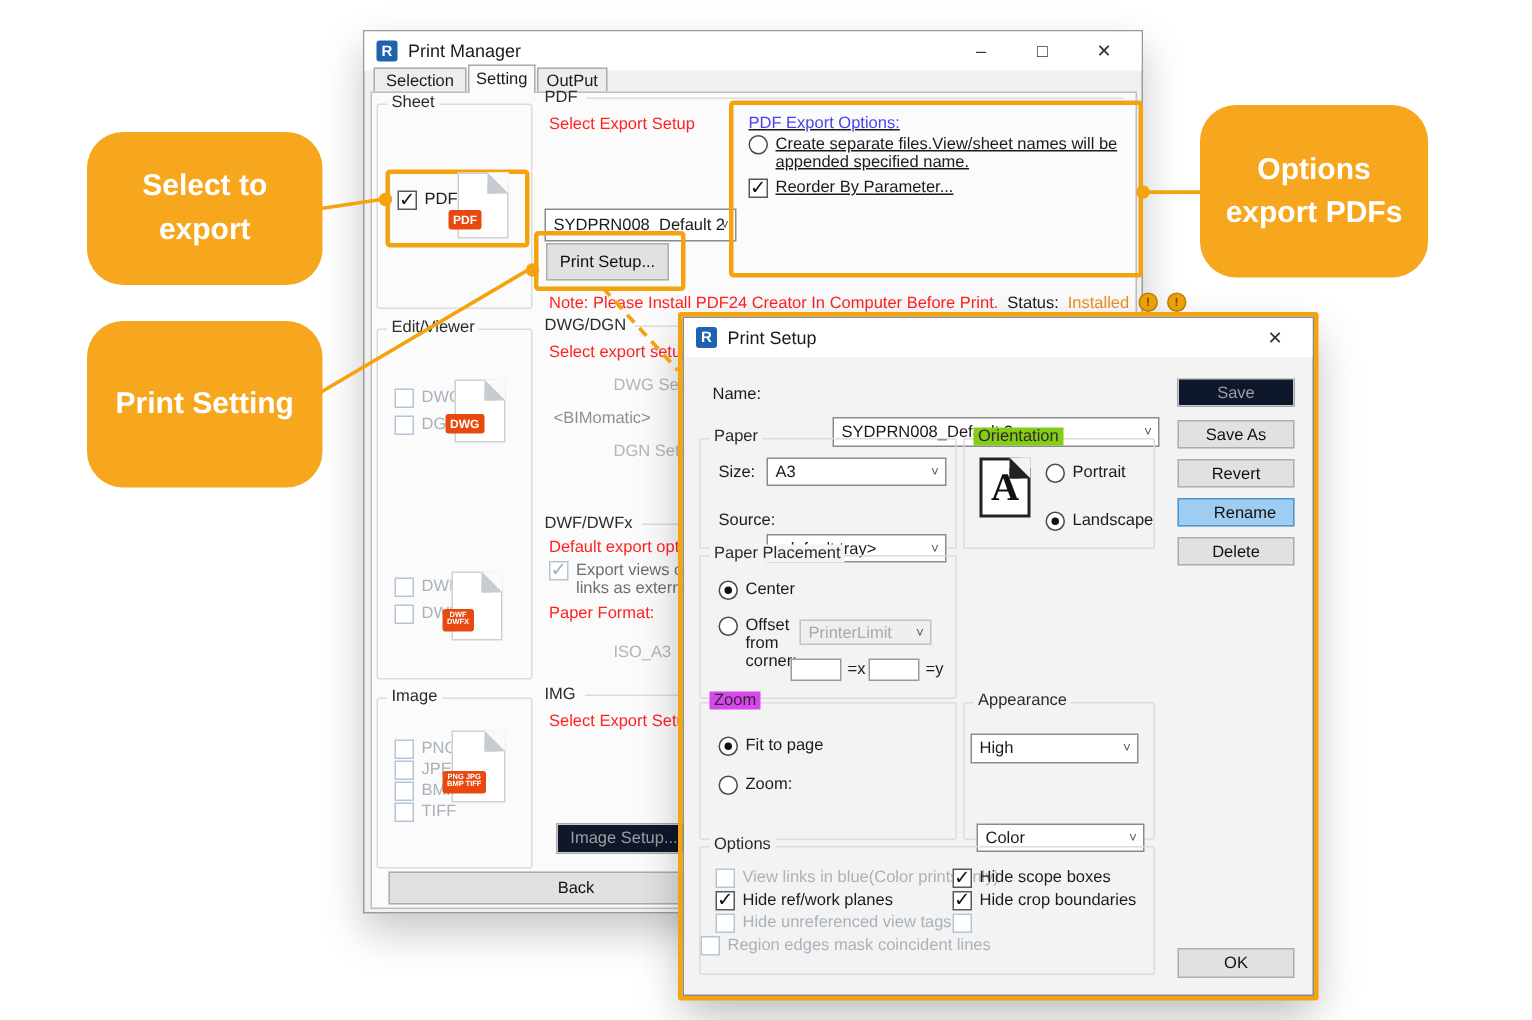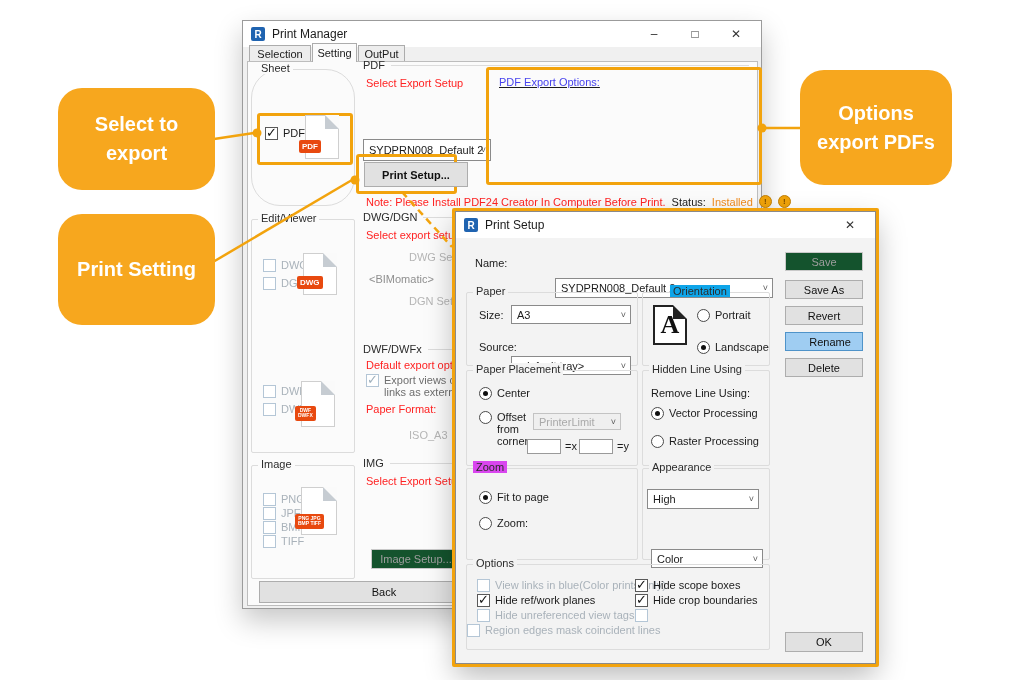--- a/index.html
+++ b/index.html
@@ -22,21 +22,21 @@
   .cb.checked::after{content:"✓";position:absolute;left:0px;top:-3px;font-size:13px;font-weight:bold;color:#101010;}
   .cb.disabled{border-color:#b4c6d6;}
   .cb.disabled.checked::after{color:#9fb0bd;}
   .rb{width:13px;height:13px;border:1px solid #4a4a4a;border-radius:50%;background:#fff;position:relative;flex:none;}
   .rb.sel::after{content:"";position:absolute;inset:3px;background:#101010;border-radius:50%;}
   .dislbl{color:var(--dis);}
   .combo{background:#fff;border:1px solid #8a8a8a;display:flex;align-items:center;padding:0 16px 0 5px;position:relative;white-space:nowrap;overflow:hidden;}
   .combo::after{content:"˅";position:absolute;right:4px;top:50%;transform:translateY(-54%);font-size:9px;color:#555;}
   .combo.disabled{background:#efefef;color:#a9a9a9;border-color:#c3c3c3;}
   .btn{background:#e1e1e1;border:1px solid #adadad;display:flex;align-items:center;justify-content:center;font-size:11px;color:#111;}
-  .btn.disabled{color:#9e9e9e;background:#14532d;border-color:#c9c9c9;}
+  .btn.disabled{color:#9e9e9e;background:#0f172a;border-color:#c9c9c9;}
   .btn.hilite{background:#9fcdf2;border-color:#4f93c9;padding-left:12px;}
   .gbox{position:absolute;border:1px solid #dcdcdc;border-radius:2px;}
   .gbox>.gl{position:absolute;top:-8px;left:6px;padding:0 3px;font-size:11px;color:#2b2b2b;}
   .sech{position:absolute;display:flex;align-items:center;gap:6px;font-size:11px;color:#2b2b2b;}
   .sech::after{content:"";flex:1;height:1px;background:#dcdcdc;}
   .redtxt{color:var(--red);}
   .graytxt{color:var(--graytxt);margin-left:43px;}
   .hl{position:absolute;border:3px solid var(--org);border-radius:3px;pointer-events:none;z-index:6;}
 
   
@@ -83,21 +83,21 @@
     <span class="wctl">□</span>
     <span class="wctl">✕</span>
   </div>
 
   <div class="tab" style="left:6px;top:24px;width:62px;height:17px;">Selection</div>
   <div class="tab active" style="left:69px;top:22px;width:45px;height:19px;">Setting</div>
   <div class="tab" style="left:115px;top:24px;width:47px;height:17px;">OutPut</div>
 
   <div class="panel"></div>
 
-  <div class="gbox" style="left:8px;top:48px;width:104px;height:137px;background:transparent;border-radius:29px;">
+  <div class="gbox" style="left:8px;top:48px;width:104px;height:137px;background:transparent;">
     <span class="gl" style="background:#fbfbfb;">Sheet</span>
   </div>
   <div class="row abs" style="left:22px;top:106px;z-index:7;">
     <span class="cb checked"></span>
     <span>PDF</span>
   </div>
   <div class="ficon" style="left:62px;top:94px;width:34px;height:44px;z-index:7;">
     <span class="fold"></span>
     <span class="ftag big">PDF</span>
   </div>
@@ -161,33 +161,41 @@
       </span>
   </div>
 
   <div class="sech" style="left:120px;top:38px;width:386px;">
       <span>PDF</span>
     </div>
   <div class="abs redtxt" style="left:123px;top:56px;">Select Export Setup</div>
   <div class="combo abs" style="left:120px;top:92px;width:128px;height:22px;">
       <span>SYDPRN008_Default 2</span>
     </div>
-  <div class="btn abs" style="left:121px;top:141px;width:104px;height:25px;z-index:7;font-weight:bold;">Print Setup...</div>
+  <div class="btn abs" style="left:121px;top:141px;width:82px;height:25px;z-index:7;">Print Setup...</div>
   <div class="hl" style="left:113px;top:133px;width:101px;height:40px;"></div>
 
   <div class="row abs" style="left:123px;top:174px;width:382px;gap:6px;align-items:center;white-space:nowrap;">
     <span class="redtxt">Note: Please Install PDF24 Creator In Computer Before Print.</span>
     <span>Status:</span>
     <span style="color:var(--inst);">Installed</span>
     <span class="warnicon">!</span>
     <span class="warnicon">!</span>
   </div>
 
   <div class="abs" style="left:248px;top:50px;width:268px;height:112px;padding:5px 8px;z-index:7;text-decoration:underline;">
     <div style="color:var(--blue);">PDF Export Options:</div>
+    <div class="row" style="margin-top:2px;">
+      <span class="rb"></span>
+      <span style="width:238px;">Create separate files.View/sheet names will be appended specified name.</span>
+    </div>
+    <div class="row" style="margin-top:5px;">
+      <span class="cb checked"></span>
+      <span>Reorder By Parameter...</span>
+    </div>
   </div>
   <div class="hl" style="left:243px;top:46px;width:276px;height:118px;"></div>
 
   <div class="sech" style="left:120px;top:190px;width:386px;">
       <span>DWG/DGN</span>
     </div>
   <div class="abs redtxt" style="left:123px;top:208px;">Select export setup:</div>
   <div class="abs graytxt" style="left:123px;top:230px;">DWG Setup:</div>
   <div class="abs" style="left:126px;top:252px;color:#8f8f8f;">&lt;BIMomatic&gt;</div>
   <div class="abs graytxt" style="left:123px;top:274px;">DGN Setup:</div>
@@ -242,21 +250,21 @@
       <div class="combo abs" style="left:44px;top:12px;width:120px;height:19px;">
           <span>A3</span>
         </div>
       <div class="abs" style="left:12px;top:48px;">Source:</div>
       <div class="combo abs" style="left:44px;top:44px;width:120px;height:19px;">
           <span>&lt;default tray&gt;</span>
         </div>
     </div>
 
     <div class="gbox" style="left:186px;top:80px;width:128px;height:74px;">
-      <span class="gl" style="background:#0ea5e9;margin-left:21px;">Orientation</span>
+      <span class="gl" style="background:#84cc16;">Orientation</span>
       <div class="orient-letter abs" style="left:10px;top:12px;">A</div>
       <div class="row abs" style="left:54px;top:16px;">
         <span class="rb"></span>
         <span>Portrait</span>
       </div>
       <div class="row abs" style="left:54px;top:48px;">
         <span class="rb sel"></span>
         <span>Landscape</span>
       </div>
     </div>
@@ -273,32 +281,20 @@
       </div>
       <div class="combo abs disabled" style="left:66px;top:42px;width:88px;height:17px;">
           <span>PrinterLimit</span>
         </div>
       <div class="inbox abs" style="left:60px;top:68px;width:34px;height:15px;"></div>
       <div class="abs" style="left:98px;top:69px;">=x</div>
       <div class="inbox abs" style="left:112px;top:68px;width:34px;height:15px;"></div>
       <div class="abs" style="left:150px;top:69px;">=y</div>
     </div>
 
-    <div class="gbox" style="left:186px;top:158px;width:128px;height:96px;">
-      <span class="gl" style="background:#f3f3f3;">Hidden Line Using</span>
-      <div class="abs" style="left:8px;top:16px;">Remove Line Using:</div>
-      <div class="row abs" style="left:8px;top:36px;">
-        <span class="rb sel"></span>
-        <span>Vector Processing</span>
-      </div>
-      <div class="row abs" style="left:8px;top:64px;">
-        <span class="rb"></span>
-        <span>Raster Processing</span>
-      </div>
-    </div>
 
     <div class="gbox" style="left:10px;top:256px;width:172px;height:92px;">
       <span class="gl" style="background:#d946ef;">Zoom</span>
       <div class="row abs" style="left:12px;top:22px;">
         <span class="rb sel"></span>
         <span>Fit to page</span>
       </div>
       <div class="row abs" style="left:12px;top:48px;">
         <span class="rb"></span>
         <span>Zoom:</span>

